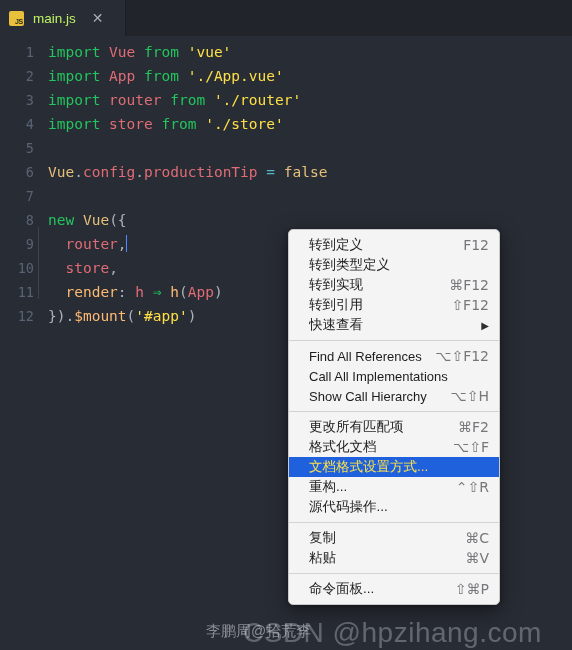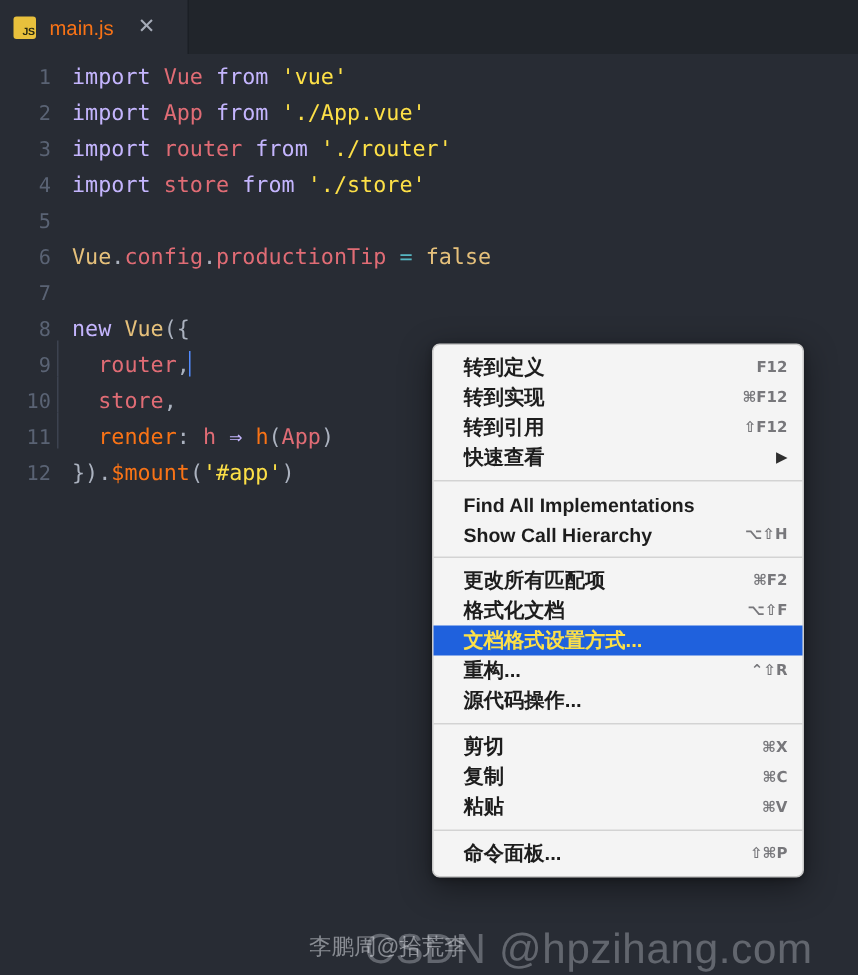--- a/index.html
+++ b/index.html
@@ -48,21 +48,21 @@
     font-weight: bold;
     font-family: "Liberation Sans", sans-serif;
     display: flex;
     align-items: flex-end;
     justify-content: flex-end;
     padding: 0 1px 1px 0;
     box-sizing: border-box;
     letter-spacing: -0.3px;
   }
   .tab-label {
-    color: #f97316;
+    color: #bef264;
     font-size: 13.5px;
     white-space: nowrap;
   }
   .tab-close {
     color: #a6acb8;
     font-size: 14px;
     margin-left: 7px;
     line-height: 1;
     font-family: "DejaVu Sans", sans-serif;
   }
@@ -103,66 +103,65 @@
     position: relative;
   }
   .ind::before {
     content: "";
     position: absolute;
     left: -10px;
     top: -5px;
     height: 24px;
     border-left: 1px solid #3d4350;
   }
-  .kw   { color: #c4b5fd; }
+  .kw   { color: #22c55e; }
   .id   { color: #e06c75; }
   .str  { color: #fde047; }
-  .fn   { color: #f97316; }
+  .fn   { color: #fdba74; }
   .cls  { color: #e5c07b; }
   .op   { color: #56b6c2; }
   .pun  { color: #abb2bf; }
   .caret {
     display: inline-block;
     width: 1px;
     height: 17px;
     background: #528bff;
     vertical-align: -3px;
     margin-left: -1px;
   }
 
   
   .ctxmenu {
     position: absolute;
     left: 288px;
     top: 229px;
-    width: 248px;
+    width: 212px;
     background: #f4f4f4;
     border-radius: 5px;
     border: 1px solid #c9c9c9;
     box-shadow: 0 6px 22px rgba(0,0,0,0.45), 0 1px 4px rgba(0,0,0,0.3);
     padding: 5px 0 5px 0;
     box-sizing: border-box;
     font-family: "Liberation Sans", sans-serif;
-    font-weight: bold;
   }
   .mi {
     display: flex;
     align-items: center;
     justify-content: space-between;
     height: 20px;
     padding: 0 10px 0 20px;
     color: #1d1d1d;
     font-size: 13px;
     white-space: nowrap;
   }
   .mi.zh { font-size: 13.5px; }
   .mi-label { overflow: hidden; text-overflow: ellipsis; }
   .mi-key {
     color: #77777b;
-    font-size: 10px;
+    font-size: 14px;
     font-family: "DejaVu Sans", sans-serif;
     padding-left: 12px;
   }
   .mi.selected {
     background: #1f61dd;
     color: #fde047;
   }
   .mi-arrow {
     color: #2e2e2e;
     font-size: 10px;
@@ -227,34 +226,41 @@
       <div class="line"><span class="lineno">11</span><span class="code"><span class="ind">  </span><span class="fn">render</span><span class="pun">: </span><span class="id">h</span><span class="kw"> ⇒ </span><span class="fn">h</span><span class="pun">(</span><span class="id">App</span><span class="pun">)</span></span></div>
       <div class="line"><span class="lineno">12</span><span class="code"><span class="pun">}).</span><span class="fn">$mount</span><span class="pun">(</span><span class="str">'#app'</span><span class="pun">)</span></span></div>
     </div>
 
   <div class="ctxmenu" id="ctxmenu">
       <div class="mi zh">
         <span class="mi-label">转到定义</span>
         <span class="mi-key">F12</span>
       </div>
       <div class="mi zh">
+        <span class="mi-label">转到类型定义</span>
+      </div>
+      <div class="mi zh">
         <span class="mi-label">转到实现</span>
         <span class="mi-key">⌘F12</span>
       </div>
       <div class="mi zh">
         <span class="mi-label">转到引用</span>
         <span class="mi-key">⇧F12</span>
       </div>
       <div class="mi zh">
         <span class="mi-label">快速查看</span>
         <span class="mi-arrow">▶</span>
       </div>
       <div class="sep"></div>
       <div class="mi">
-        <span class="mi-label">Find All Implementations</span>
+        <span class="mi-label">Find All References</span>
+        <span class="mi-key">⌥⇧F12</span>
+      </div>
+      <div class="mi">
+        <span class="mi-label">Call All Implementations</span>
       </div>
       <div class="mi">
         <span class="mi-label">Show Call Hierarchy</span>
         <span class="mi-key">⌥⇧H</span>
       </div>
       <div class="sep"></div>
       <div class="mi zh">
         <span class="mi-label">更改所有匹配项</span>
         <span class="mi-key">⌘F2</span>
       </div>
@@ -266,24 +272,20 @@
         <span class="mi-label">文档格式设置方式...</span>
       </div>
       <div class="mi zh">
         <span class="mi-label">重构...</span>
         <span class="mi-key">⌃⇧R</span>
       </div>
       <div class="mi zh">
         <span class="mi-label">源代码操作...</span>
       </div>
       <div class="sep"></div>
-      <div class="mi zh">
-        <span class="mi-label">剪切</span>
-        <span class="mi-key">⌘X</span>
-      </div>
       <div class="mi zh">
         <span class="mi-label">复制</span>
         <span class="mi-key">⌘C</span>
       </div>
       <div class="mi zh">
         <span class="mi-label">粘贴</span>
         <span class="mi-key">⌘V</span>
       </div>
       <div class="sep"></div>
       <div class="mi zh">

